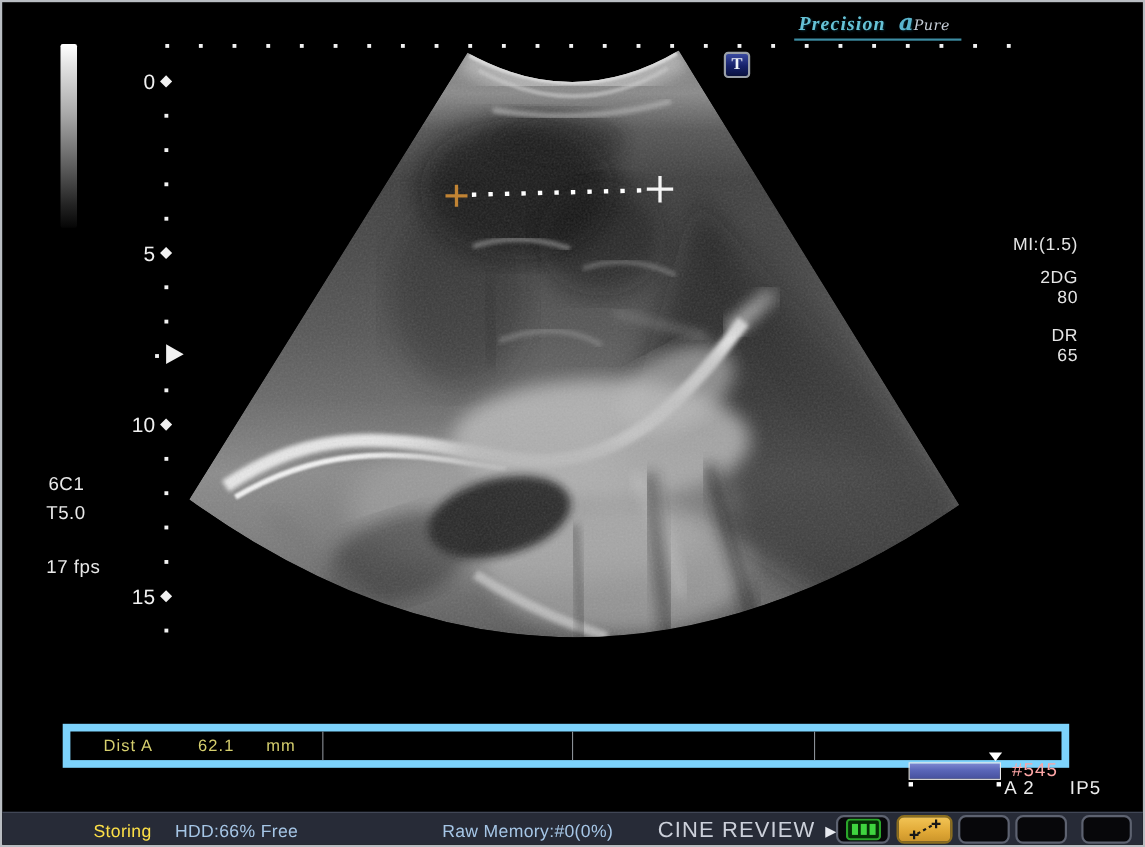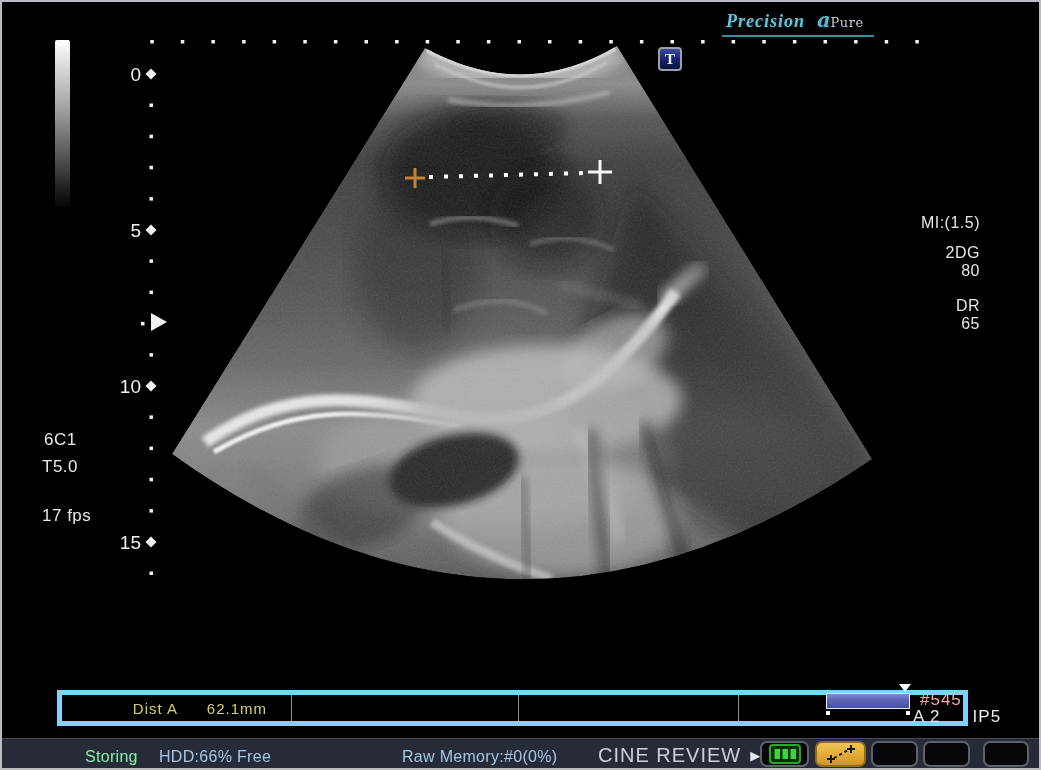--- a/index.html
+++ b/index.html
@@ -11,41 +11,41 @@
   .abs{position:absolute;}
   svg text{font-family:"Liberation Sans",sans-serif;}
 
   
   .logo{position:absolute;left:720px;top:5px;display:flex;align-items:baseline;
         border-bottom:2px solid #3d8ca2;padding:0 10px 3px 4px;}
   .logo-w1{font-family:Liberation Serif, serif;font-style:italic;font-weight:bold;
            font-size:18px;color:#66c2d6;text-shadow:1px 1px 2px #062a34;letter-spacing:1px;}
   .logo-w2i{font-family:"DejaVu Serif",serif;font-style:italic;font-weight:bold;
             font-size:21px;color:#5ab4cc;margin-left:12px;text-shadow:1px 1px 2px #062a34;}
-  .logo-w2r{font-family:"DejaVu Serif",serif;font-size:13px;
+  .logo-w2r{font-family:"DejaVu Serif",serif;font-style:italic;font-size:13px;
             color:#c7cfd9;letter-spacing:.5px;}
 
   
   .graybar{position:absolute;left:53px;top:38px;width:15px;height:167px;border-radius:2px;
     background:linear-gradient(180deg,#ffffff 0%,#e2e2e2 12%,#a9a9a9 38%,#5f5f5f 66%,#222 88%,#050505 100%);}
 
   
   .param{position:absolute;color:#e9e9e9;font-size:17px;letter-spacing:.5px;}
   .rp{position:absolute;right:59px;color:#e5e5e5;font-size:16px;text-align:right;letter-spacing:.5px;}
 
   
   .t-marker{position:absolute;left:656px;top:45px;width:24px;height:24px;box-sizing:border-box;
     background:linear-gradient(180deg,#3a4aa0 0%,#16216a 55%,#0a1240 100%);
     border:2px solid #9aa0a8;border-radius:4px;color:#eef2f8;
     font-size:15px;font-weight:bold;display:flex;align-items:center;justify-content:center;
     font-family:"Liberation Serif",serif;}
 
   
-  .measure-table{position:absolute;left:55px;top:688px;width:901px;height:26px;
-    border:5px solid #7dd3fc;display:flex;box-sizing:content-box;background:#000;text-align:right;}
+  .measure-table{position:absolute;left:55px;top:656px;width:901px;height:26px;
+    border:7px solid #7dd3fc;display:flex;box-sizing:content-box;background:#000;}
   .m-cell{height:100%;box-sizing:border-box;border-right:1px solid #8a8f96;}
   .m-cell:last-child{border-right:none;}
   .m-c1{width:230px;display:flex;align-items:center;padding-left:30px;
         color:#d6cf6e;font-size:15px;letter-spacing:1px;}
   .m-c2{width:227px;}.m-c3{width:220px;}.m-c4{width:222px;}
   .m-label{width:86px;}
   .m-value{width:62px;}
 
   
   .cine-bar{position:absolute;left:824px;top:691px;width:84px;height:16px;box-sizing:border-box;
@@ -53,21 +53,21 @@
   .cine-marker{position:absolute;left:897px;top:682px;width:0;height:0;
     border-left:6px solid transparent;border-right:6px solid transparent;border-top:8px solid #fff;}
   .cine-dot{position:absolute;width:4px;height:4px;background:#fff;}
   .frame-num{position:absolute;left:918px;top:688px;color:#fca5a5;font-size:17px;letter-spacing:1px;}
   .annot{position:absolute;left:911px;top:705px;color:#ececec;font-size:17px;display:flex;gap:32px;letter-spacing:1px;}
 
   
   .status-bar{position:absolute;left:0;right:0;top:736px;bottom:0;background:#272b37;
     border-top:1px solid #454b5a;}
   .sb-text{position:absolute;top:9px;font-size:16px;letter-spacing:.3px;}
-  .sb-storing{left:83px;color:#86efac;text-align:right;}
+  .sb-storing{left:83px;color:#fde047;text-align:right;}
   .sb-hdd{left:157px;color:#a6c6e6;}
   .sb-raw{left:352px;color:#a6c6e6;margin-left:48px;}
   .sb-cine{position:absolute;left:596px;top:5px;color:#ccd0da;font-size:20px;
     display:flex;align-items:center;letter-spacing:1px;}
   .sb-cine .arrow{font-size:13px;margin-left:9px;color:#e8eaf0;}
   .sb-btn{position:absolute;top:2px;height:26px;border-radius:7px;box-sizing:border-box;
     display:flex;align-items:center;justify-content:center;cursor:pointer;}
   .sb-btn.dark{background:#07070a;border:2px solid #5d6270;}
   .sb-btn.amber{background:linear-gradient(180deg,#f2c455 0%,#e0a836 60%,#cc952a 100%);
     border:2px solid #8a6d1f;}

